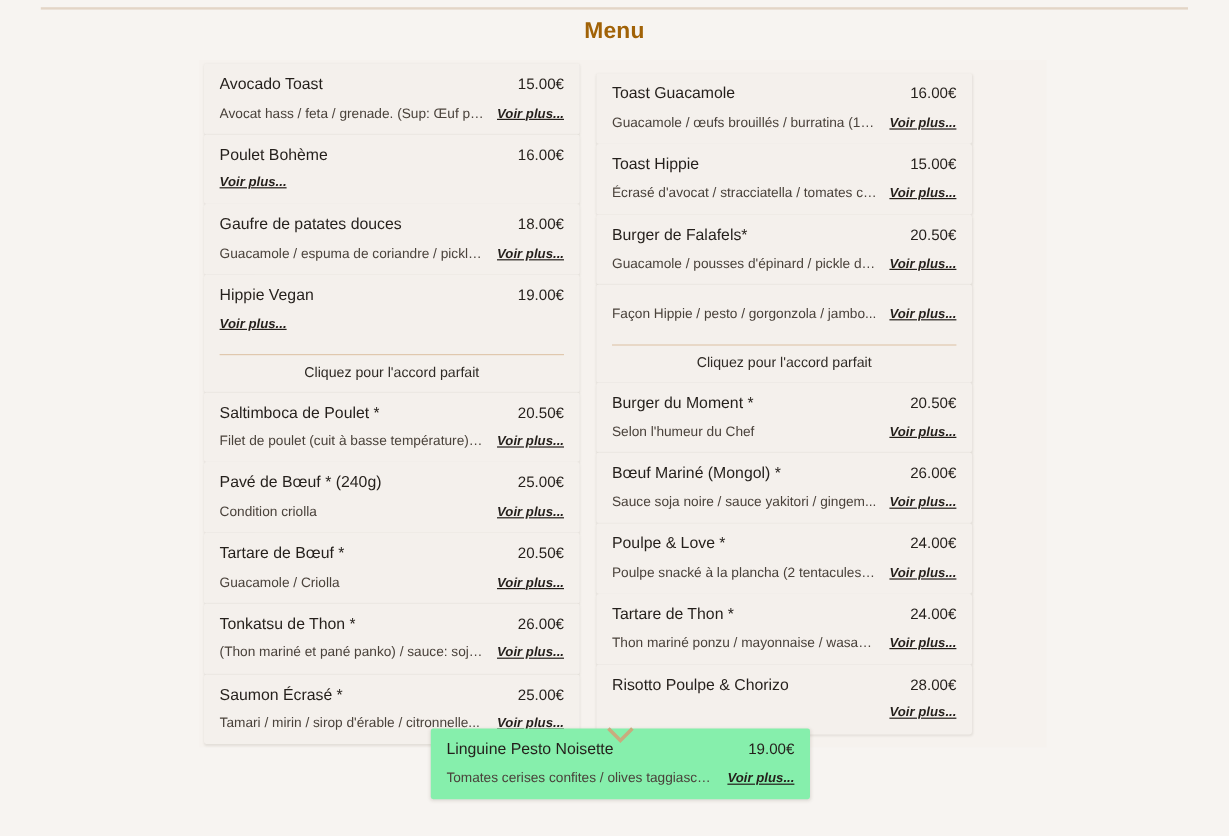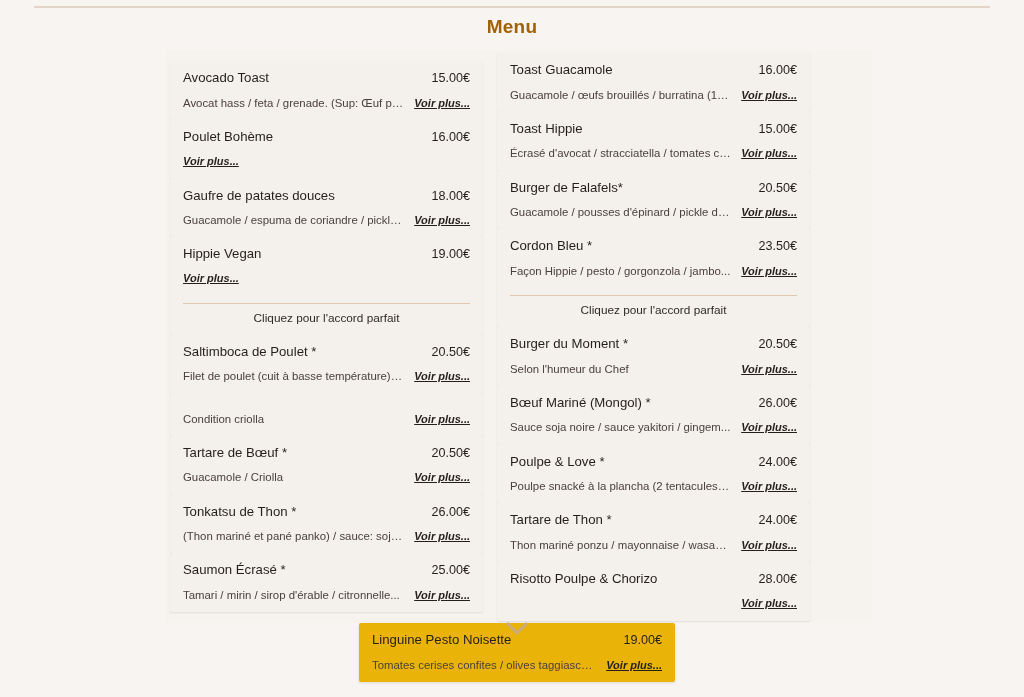--- a/index.html
+++ b/index.html
@@ -131,23 +131,23 @@
     text-align: center;
     font-size: 11.8px;
     color: #2f2a25;
     cursor: pointer;
   }
 
   
   .floating-card {
     position: absolute;
     left: 359px;
-    top: 623px;
+    top: 607px;
     width: 316px;
-    background: #eab308;
+    background: #86efac;
     border-radius: 2px;
     padding: 9px 13px 10px 13px;
     box-sizing: border-box;
     box-shadow: 0 1px 3px rgba(60, 45, 30, 0.13);
     cursor: pointer;
   }
   .chevron {
     position: absolute;
     left: 50%;
     top: -4px;
@@ -211,20 +211,24 @@
         <div class="dish-top">
           <span class="dish-name">Saltimboca de Poulet *</span>
           <span class="dish-price">20.50€</span>
         </div>
         <div class="dish-bottom">
           <span class="dish-desc">Filet de poulet (cuit à basse température) /...</span>
           <span class="more-link">Voir plus...</span>
         </div>
       </div>
       <div class="dish-card">
+        <div class="dish-top">
+          <span class="dish-name">Pavé de Bœuf * (240g)</span>
+          <span class="dish-price">25.00€</span>
+        </div>
         <div class="dish-bottom">
           <span class="dish-desc">Condition criolla</span>
           <span class="more-link">Voir plus...</span>
         </div>
       </div>
       <div class="dish-card">
         <div class="dish-top">
           <span class="dish-name">Tartare de Bœuf *</span>
           <span class="dish-price">20.50€</span>
         </div>
@@ -279,24 +283,20 @@
         <div class="dish-top">
           <span class="dish-name">Burger de Falafels*</span>
           <span class="dish-price">20.50€</span>
         </div>
         <div class="dish-bottom">
           <span class="dish-desc">Guacamole / pousses d'épinard / pickle de...</span>
           <span class="more-link">Voir plus...</span>
         </div>
       </div>
       <div class="dish-card">
-        <div class="dish-top">
-          <span class="dish-name">Cordon Bleu *</span>
-          <span class="dish-price">23.50€</span>
-        </div>
         <div class="dish-bottom">
           <span class="dish-desc">Façon Hippie / pesto / gorgonzola / jambo...</span>
           <span class="more-link">Voir plus...</span>
         </div>
         <div class="pairing">Cliquez pour l'accord parfait</div>
       </div>
       <div class="dish-card">
         <div class="dish-top">
           <span class="dish-name">Burger du Moment *</span>
           <span class="dish-price">20.50€</span>

